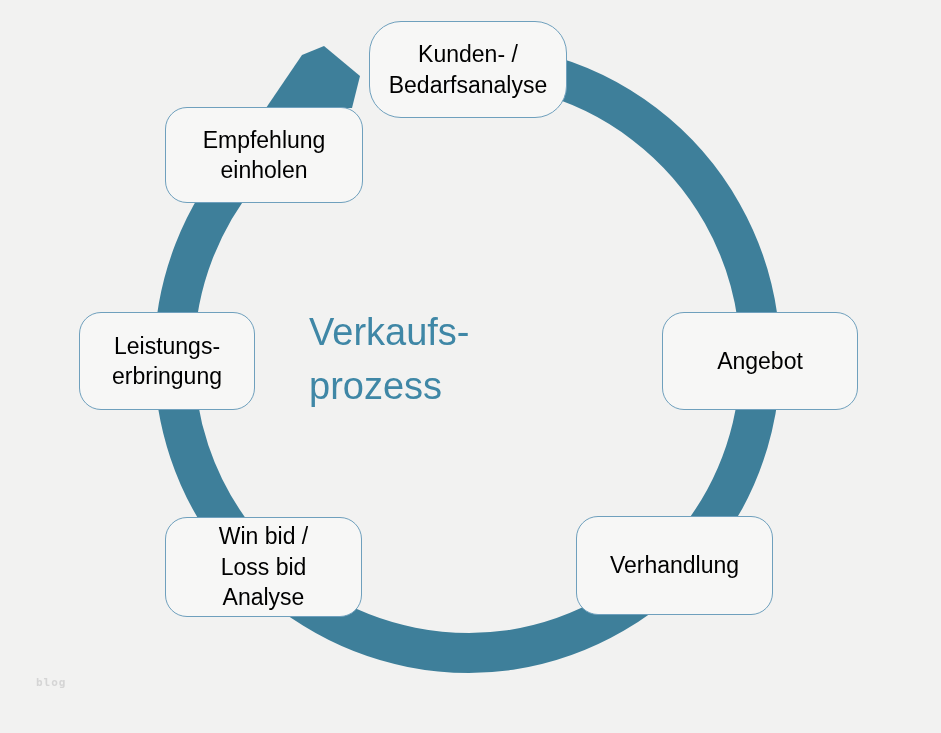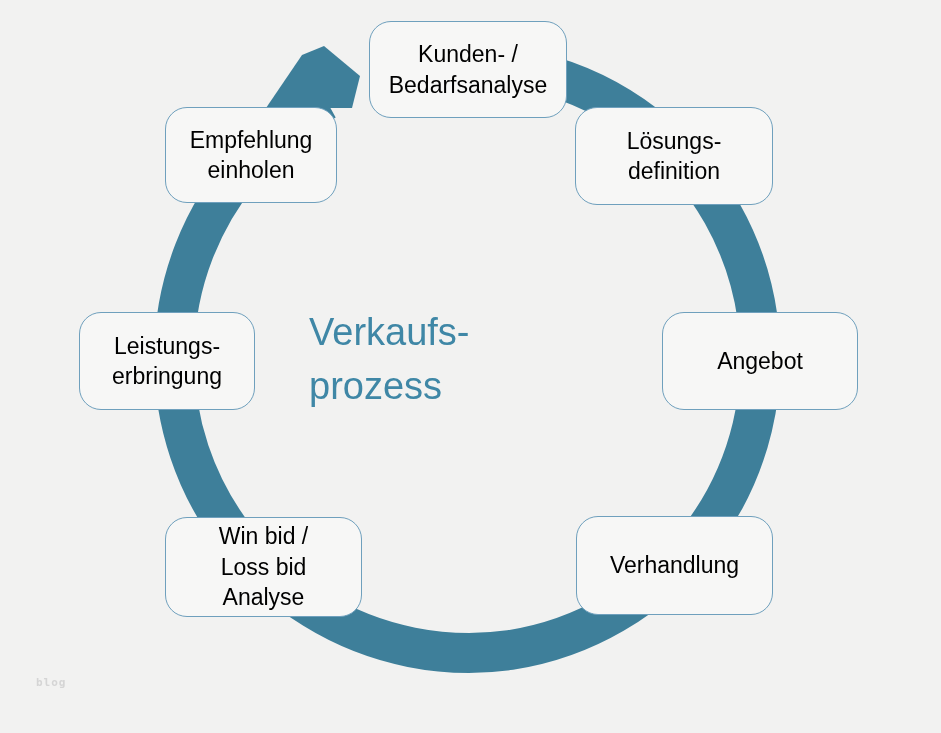--- a/index.html
+++ b/index.html
@@ -50,28 +50,28 @@
     border-radius: 22px;
     display: flex;
     align-items: center;
     justify-content: center;
     text-align: center;
     white-space: pre-line;
     color: var(--text, #000000);
     font-size: 23px;
     line-height: 1.32;
   }
-  .step-kunden      { left: 369px; top: 21px;  width: 198px; height: 97px;  }
+  .step-kunden      { left: 369px; top: 21px;  width: 198px; height: 97px; border-radius: 32px;  }
   .step-loesungs    { left: 575px; top: 107px; width: 198px; height: 98px;  }
   .step-angebot     { left: 662px; top: 312px; width: 196px; height: 98px;  }
   .step-verhandlung { left: 576px; top: 516px; width: 197px; height: 99px;  }
   .step-kaufent     { left: 370px; top: 603px; width: 197px; height: 97px;  }
   .step-winbid      { left: 165px; top: 517px; width: 197px; height: 100px; }
   .step-leistungs   { left: 79px;  top: 312px; width: 176px; height: 98px;  }
-  .step-empfehlung  { left: 165px; top: 107px; width: 172px; height: 96px;  }
+  .step-empfehlung  { left: 165px; top: 107px; width: 198px; height: 96px;  }
   .watermark {
     position: absolute;
     left: 36px;
     top: 676px;
     font-family: "DejaVu Sans Mono", monospace;
     font-size: 11px;
     font-weight: bold;
     letter-spacing: 1px;
     color: #d5d5d5;
   }
@@ -82,22 +82,20 @@
 <div class="stage">
 
   <svg class="ring" viewBox="0 0 941 733" aria-hidden="true">
     <path class="ring-arc" d="M 427.9 65.9 A 295 295 0 0 1 510.1 650.1 A 295 295 0 0 1 326 100"></path>
     <polygon class="ring-head" points="266,108 302,55 324,46 360,76 352,108"></polygon>
   </svg>
 
   <div class="step step-kunden">Kunden- /
 Bedarfsanalyse</div>
 
-  <div class="step step-loesungs">Lösungs-
-definition</div>
 
   <div class="step step-verhandlung">Verhandlung</div>
 
   <div class="step step-angebot">Angebot</div>
 
 
   <div class="step step-winbid">Win bid /
 Loss bid
 Analyse</div>
 

